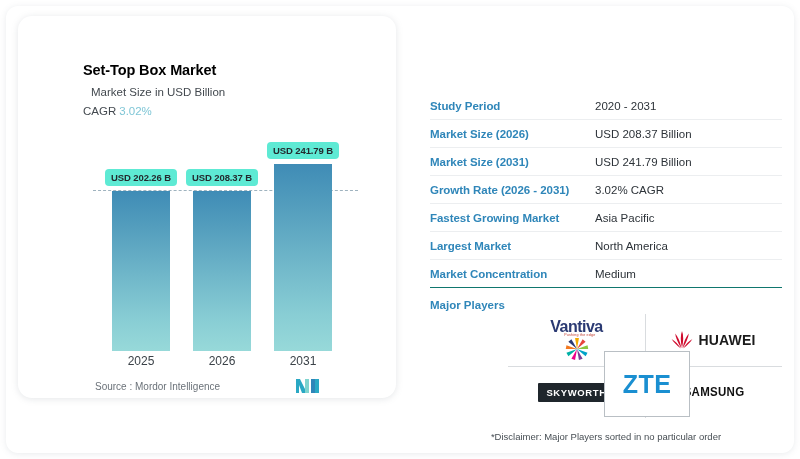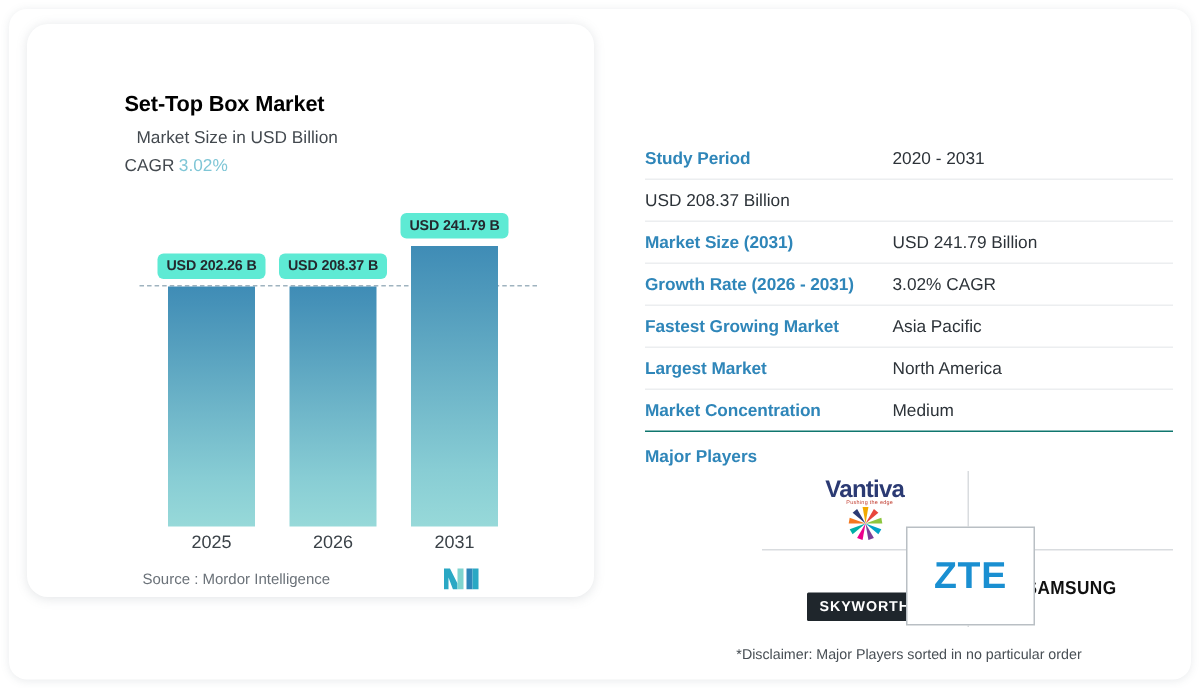--- a/index.html
+++ b/index.html
@@ -194,21 +194,21 @@
   }
   .cell {
     position: absolute;
     width: 137px; height: 52px;
     display: flex;
     align-items: center;
     justify-content: center;
   }
   .cell.c0 { left: 0;   top: 0; }
   .cell.c1 { left: 137px; top: 0; }
-  .cell.c2 { left: 0;   top: 64px; }
+  .cell.c2 { left: 0;   top: 52px; }
   .cell.c3 { left: 137px; top: 52px; }
 
   
   .vantiva { display: flex; align-items: center; gap: 1px; flex-direction: column; }
   .vantiva-text {
     font-size: 16px;
     font-weight: bold;
     color: #2b3a73;
     letter-spacing: -0.5px;
     line-height: 1;
@@ -333,20 +333,21 @@
 
   <div class="overview">
 
 
     <div class="table">
       <div class="trow">
         <div class="tlabel">Study Period</div>
         <div class="tvalue">2020 - 2031</div>
       </div>
       <div class="trow">
+        <div class="tlabel">Market Size (2026)</div>
         <div class="tvalue">USD 208.37 Billion</div>
       </div>
       <div class="trow">
         <div class="tlabel">Market Size (2031)</div>
         <div class="tvalue">USD 241.79 Billion</div>
       </div>
       <div class="trow">
         <div class="tlabel">Growth Rate (2026 - 2031)</div>
         <div class="tvalue">3.02% CAGR</div>
       </div>
@@ -385,20 +386,34 @@
               <path d="M0,0 L-3,-17 L3,-17 Z" fill="#7b3f98" transform="rotate(160)"></path>
               <path d="M0,0 L-3,-17 L3,-17 Z" fill="#ec008c" transform="rotate(200)"></path>
               <path d="M0,0 L-3,-17 L3,-17 Z" fill="#00b0a6" transform="rotate(240)"></path>
               <path d="M0,0 L-3,-17 L3,-17 Z" fill="#f47920" transform="rotate(280)"></path>
               <path d="M0,0 L-3,-17 L3,-17 Z" fill="#2b3a73" transform="rotate(320)"></path>
             </g>
           </svg>
         </div>
       </div>
 
+      <div class="cell c1">
+        <div class="huawei">
+          <svg width="22" height="20" viewBox="0 0 22 20">
+            <g fill="#cf0a2c">
+              <path d="M11 1 C9.4 5 9.4 11 11 18 C12.6 11 12.6 5 11 1 Z"></path>
+              <path d="M4.2 3.4 C4.6 7.8 6.8 12.4 10.4 18.2 C9.2 11.6 7.2 7 4.2 3.4 Z"></path>
+              <path d="M17.8 3.4 C14.8 7 12.8 11.6 11.6 18.2 C15.2 12.4 17.4 7.8 17.8 3.4 Z"></path>
+              <path d="M0.6 9 C2.6 12.2 5.8 15.4 10 18.6 C7 14 4 11 0.6 9 Z"></path>
+              <path d="M21.4 9 C18 11 15 14 12 18.6 C16.2 15.4 19.4 12.2 21.4 9 Z"></path>
+            </g>
+          </svg>
+          <span class="huawei-text">HUAWEI</span>
+        </div>
+      </div>
 
       <div class="cell c2">
         <div class="skyworth">SKYWORTH</div>
       </div>
 
       <div class="cell c3">
         <div class="samsung">SAMSUNG</div>
       </div>
 
       <div class="zte-box">

